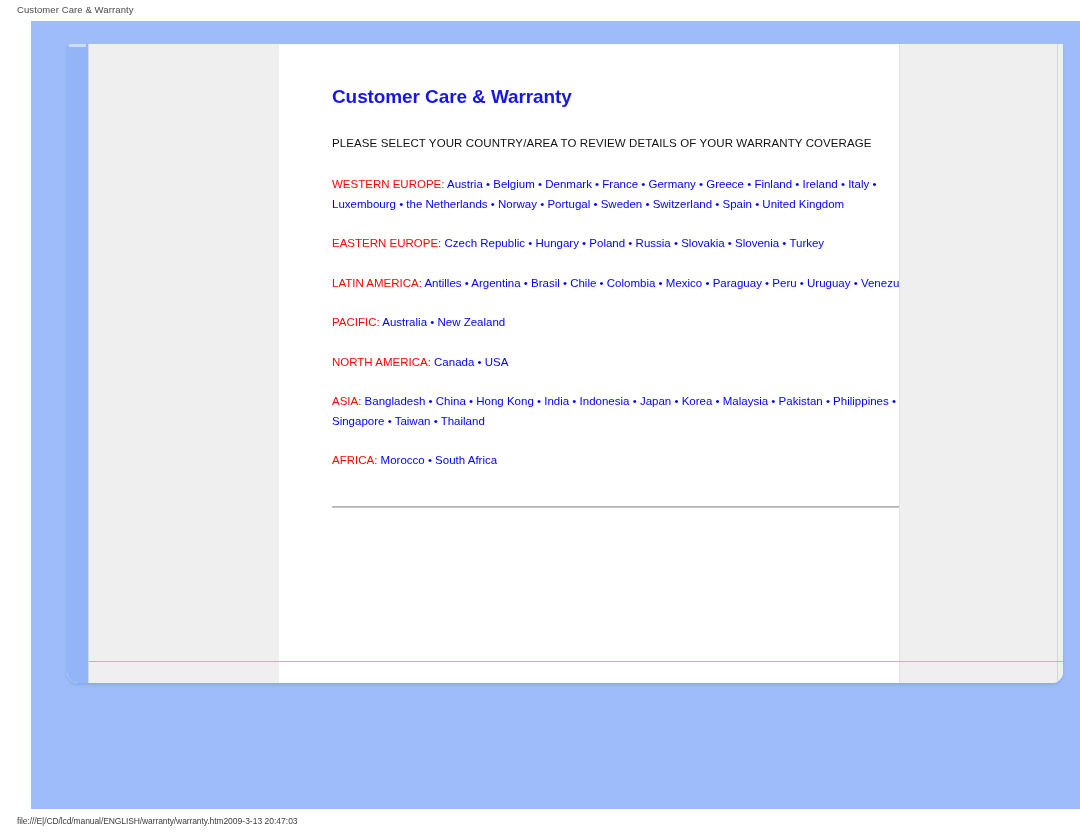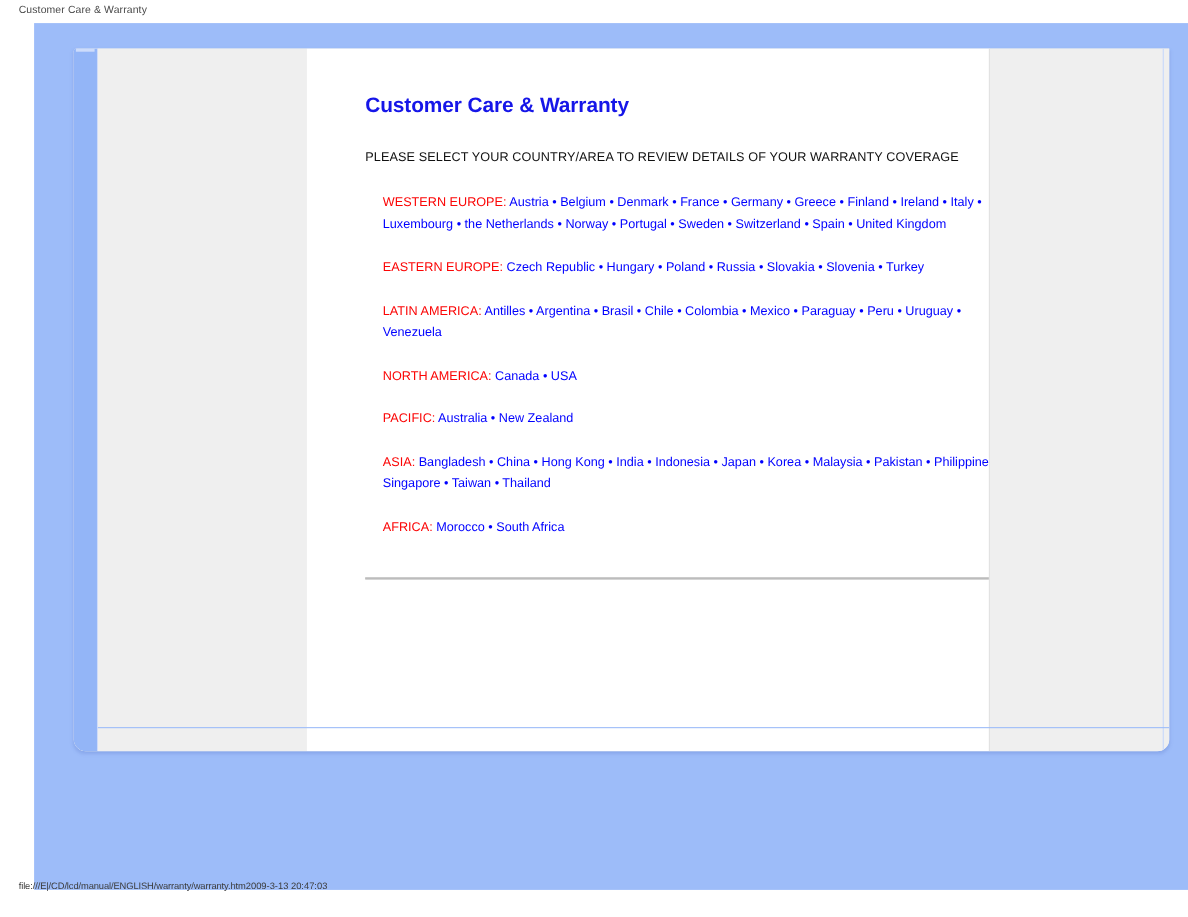--- a/index.html
+++ b/index.html
@@ -26,21 +26,21 @@
     font-size: 9.5px;
     color: #4a4a4a;
     padding: 4px 0 0 17px;
     box-sizing: border-box;
     letter-spacing: 0.1px;
     white-space: nowrap;
   }
   .print-footer {
     position: absolute;
     left: 0;
-    bottom: 20px;
+    bottom: 4px;
     width: 1080px;
     height: 14px;
     font-size: 8.5px;
     color: #3c3c3c;
     padding-left: 17px;
     box-sizing: border-box;
     white-space: nowrap;
   }
   .print-footer .url { letter-spacing: -0.1px; }
 
@@ -152,21 +152,21 @@
   }
   .intro-line {
     font-size: 11.5px;
     color: #111111;
     margin: 4px 0 26px 0;
     letter-spacing: 0.1px;
   }
   .region-block {
     font-size: 11.5px;
     line-height: 19.5px;
-    margin: 0 0 20px 16px;
+    margin: 0 0 20px 0;
     color: #0000ff;
   }
   .region-label {
     color: #fb0505;
   }
   .country-link {
     color: #0000ff;
     text-decoration: none;
   }
   .sep { color: #0000ff; }
@@ -199,22 +199,22 @@
       <div class="doc-body">
 
         <h1 class="page-title">Customer Care &amp; Warranty</h1>
 
         <p class="intro-line">PLEASE SELECT YOUR COUNTRY/AREA TO REVIEW DETAILS OF YOUR WARRANTY COVERAGE</p>
 
         <div id="regions-container">
             <p class="region-block"><span class="region-label">WESTERN EUROPE:</span> <a class="country-link" href="#">Austria</a><span class="sep"> • </span><a class="country-link" href="#">Belgium</a><span class="sep"> • </span><a class="country-link" href="#">Denmark</a><span class="sep"> • </span><a class="country-link" href="#">France</a><span class="sep"> • </span><a class="country-link" href="#">Germany</a><span class="sep"> • </span><a class="country-link" href="#">Greece</a><span class="sep"> • </span><a class="country-link" href="#">Finland</a><span class="sep"> • </span><a class="country-link" href="#">Ireland</a><span class="sep"> • </span><a class="country-link" href="#">Italy</a><span class="sep"> • </span><a class="country-link" href="#">Luxembourg</a><span class="sep"> • </span><a class="country-link" href="#">the Netherlands</a><span class="sep"> • </span><a class="country-link" href="#">Norway</a><span class="sep"> • </span><a class="country-link" href="#">Portugal</a><span class="sep"> • </span><a class="country-link" href="#">Sweden</a><span class="sep"> • </span><a class="country-link" href="#">Switzerland</a><span class="sep"> • </span><a class="country-link" href="#">Spain</a><span class="sep"> • </span><a class="country-link" href="#">United Kingdom</a></p>
             <p class="region-block"><span class="region-label">EASTERN EUROPE:</span> <a class="country-link" href="#">Czech Republic</a><span class="sep"> • </span><a class="country-link" href="#">Hungary</a><span class="sep"> • </span><a class="country-link" href="#">Poland</a><span class="sep"> • </span><a class="country-link" href="#">Russia</a><span class="sep"> • </span><a class="country-link" href="#">Slovakia</a><span class="sep"> • </span><a class="country-link" href="#">Slovenia</a><span class="sep"> • </span><a class="country-link" href="#">Turkey</a></p>
             <p class="region-block"><span class="region-label">LATIN AMERICA:</span> <a class="country-link" href="#">Antilles</a><span class="sep"> • </span><a class="country-link" href="#">Argentina</a><span class="sep"> • </span><a class="country-link" href="#">Brasil</a><span class="sep"> • </span><a class="country-link" href="#">Chile</a><span class="sep"> • </span><a class="country-link" href="#">Colombia</a><span class="sep"> • </span><a class="country-link" href="#">Mexico</a><span class="sep"> • </span><a class="country-link" href="#">Paraguay</a><span class="sep"> • </span><a class="country-link" href="#">Peru</a><span class="sep"> • </span><a class="country-link" href="#">Uruguay</a><span class="sep"> • </span><a class="country-link" href="#">Venezuela</a></p>
+            <p class="region-block"><span class="region-label">PACIFIC:</span> <a class="country-link" href="#">Australia</a><span class="sep"> • </span><a class="country-link" href="#">New Zealand</a></p>
             <p class="region-block"><span class="region-label">NORTH AMERICA:</span> <a class="country-link" href="#">Canada</a><span class="sep"> • </span><a class="country-link" href="#">USA</a></p>
-            <p class="region-block"><span class="region-label">PACIFIC:</span> <a class="country-link" href="#">Australia</a><span class="sep"> • </span><a class="country-link" href="#">New Zealand</a></p>
             <p class="region-block"><span class="region-label">ASIA:</span> <a class="country-link" href="#">Bangladesh</a><span class="sep"> • </span><a class="country-link" href="#">China</a><span class="sep"> • </span><a class="country-link" href="#">Hong Kong</a><span class="sep"> • </span><a class="country-link" href="#">India</a><span class="sep"> • </span><a class="country-link" href="#">Indonesia</a><span class="sep"> • </span><a class="country-link" href="#">Japan</a><span class="sep"> • </span><a class="country-link" href="#">Korea</a><span class="sep"> • </span><a class="country-link" href="#">Malaysia</a><span class="sep"> • </span><a class="country-link" href="#">Pakistan</a><span class="sep"> • </span><a class="country-link" href="#">Philippines</a><span class="sep"> • </span><a class="country-link" href="#">Singapore</a><span class="sep"> • </span><a class="country-link" href="#">Taiwan</a><span class="sep"> • </span><a class="country-link" href="#">Thailand</a></p>
             <p class="region-block"><span class="region-label">AFRICA:</span> <a class="country-link" href="#">Morocco</a><span class="sep"> • </span><a class="country-link" href="#">South Africa</a></p>
           </div>
 
         <div class="rule"></div>
       </div>
     </div>
 
     <div class="grey-gutter-right">
       <div class="thin-blue"></div>

